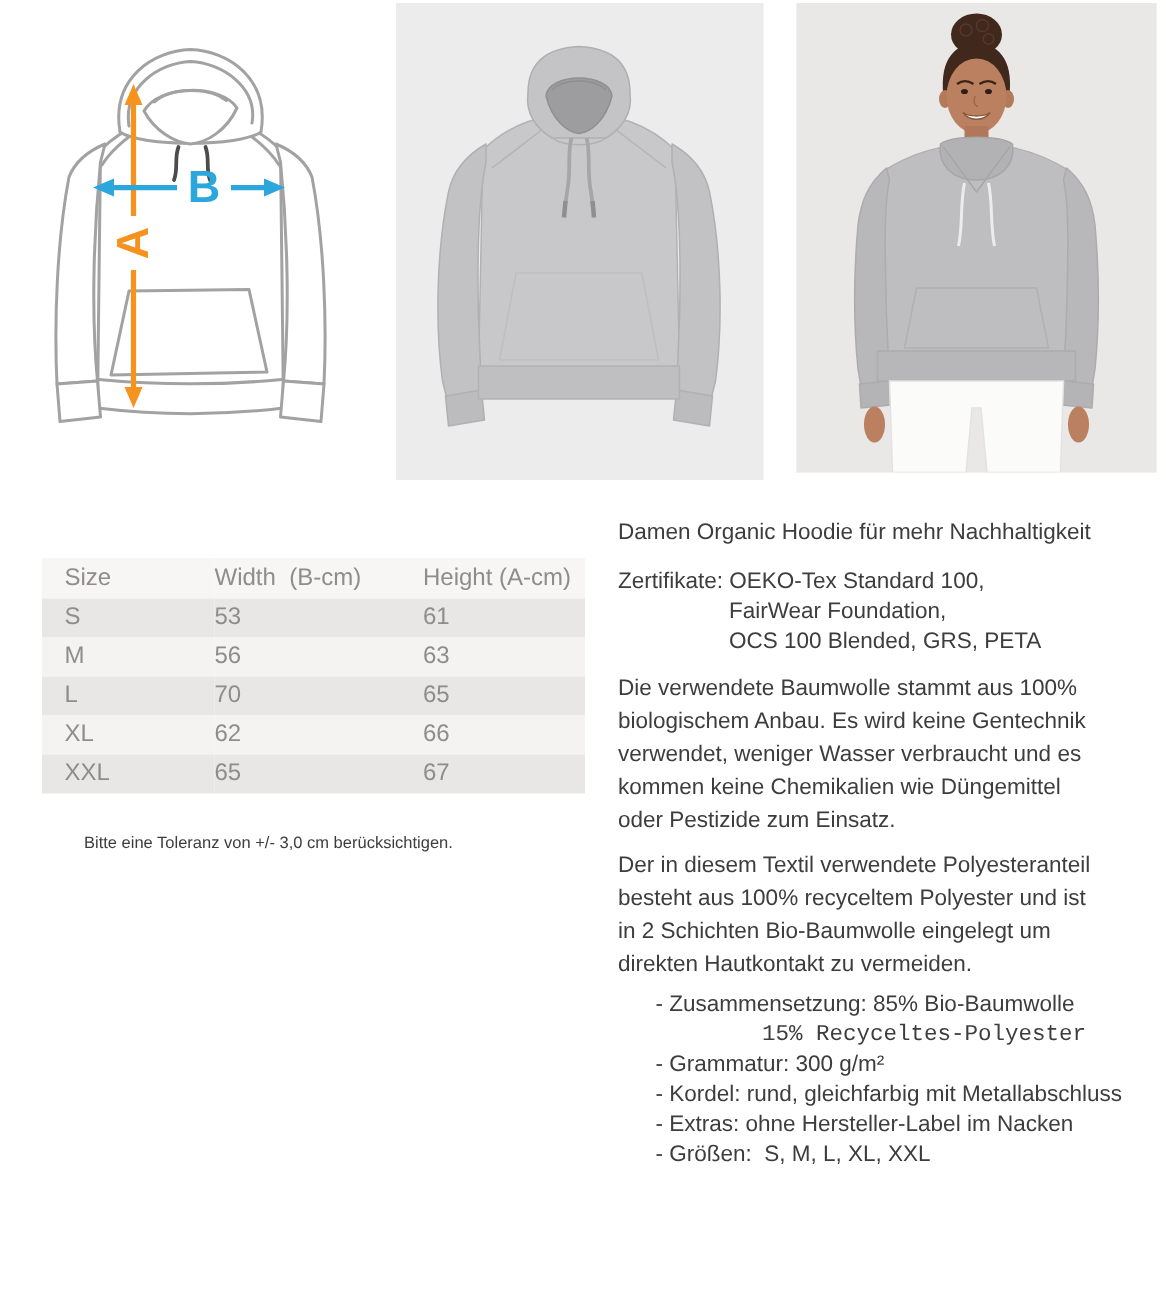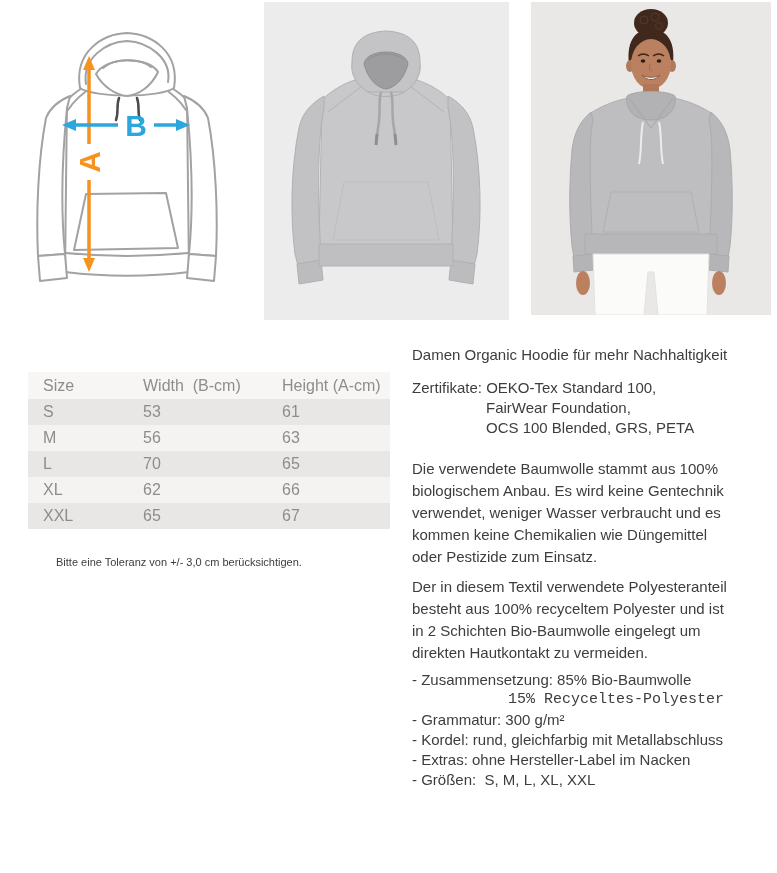--- a/index.html
+++ b/index.html
@@ -38,27 +38,27 @@
     font-size:11px;color:#3d3d3d;
   }
 
   
   #description-col{
     position:absolute;left:412px;top:344px;width:362px;
     font-size:15px;line-height:22px;color:#3d3d3d;
   }
   .para{white-space:pre-line;margin:0 0 12px 0;}
   .subtitle{margin:0 0 12px 0;}
-  .cert-block{margin:0 0 20px 0;line-height:20px;}
+  .cert-block{margin:0 0 10px 0;line-height:20px;}
   .cert-line{display:block;}
   .cert-line.indented{margin-left:74px;}
   .para.tight{margin-bottom:8px;}
   .para.tighter{margin-bottom:6px;}
   .spec-block{line-height:20px;}
-  .spec-line{display:block;white-space:pre;}
+  .spec-line{display:block;white-space:pre;margin-left:25px;}
   .spec-line.indented{margin-left:96px;font-family:Liberation Mono, monospace;}
 </style>
 </head>
 <body>
 
 <div class="img-box" id="diagram-box">
   <svg viewBox="0 0 244 302">
     <g fill="#ffffff" stroke="#a2a2a2" stroke-width="2" stroke-linejoin="round" stroke-linecap="round">
 
       <path d="M 59,92 C 75,76 93,70 119,69 C 145,70 163,76 179,92 L 181,264 C 140,269 98,269 57,264 Z"></path>

